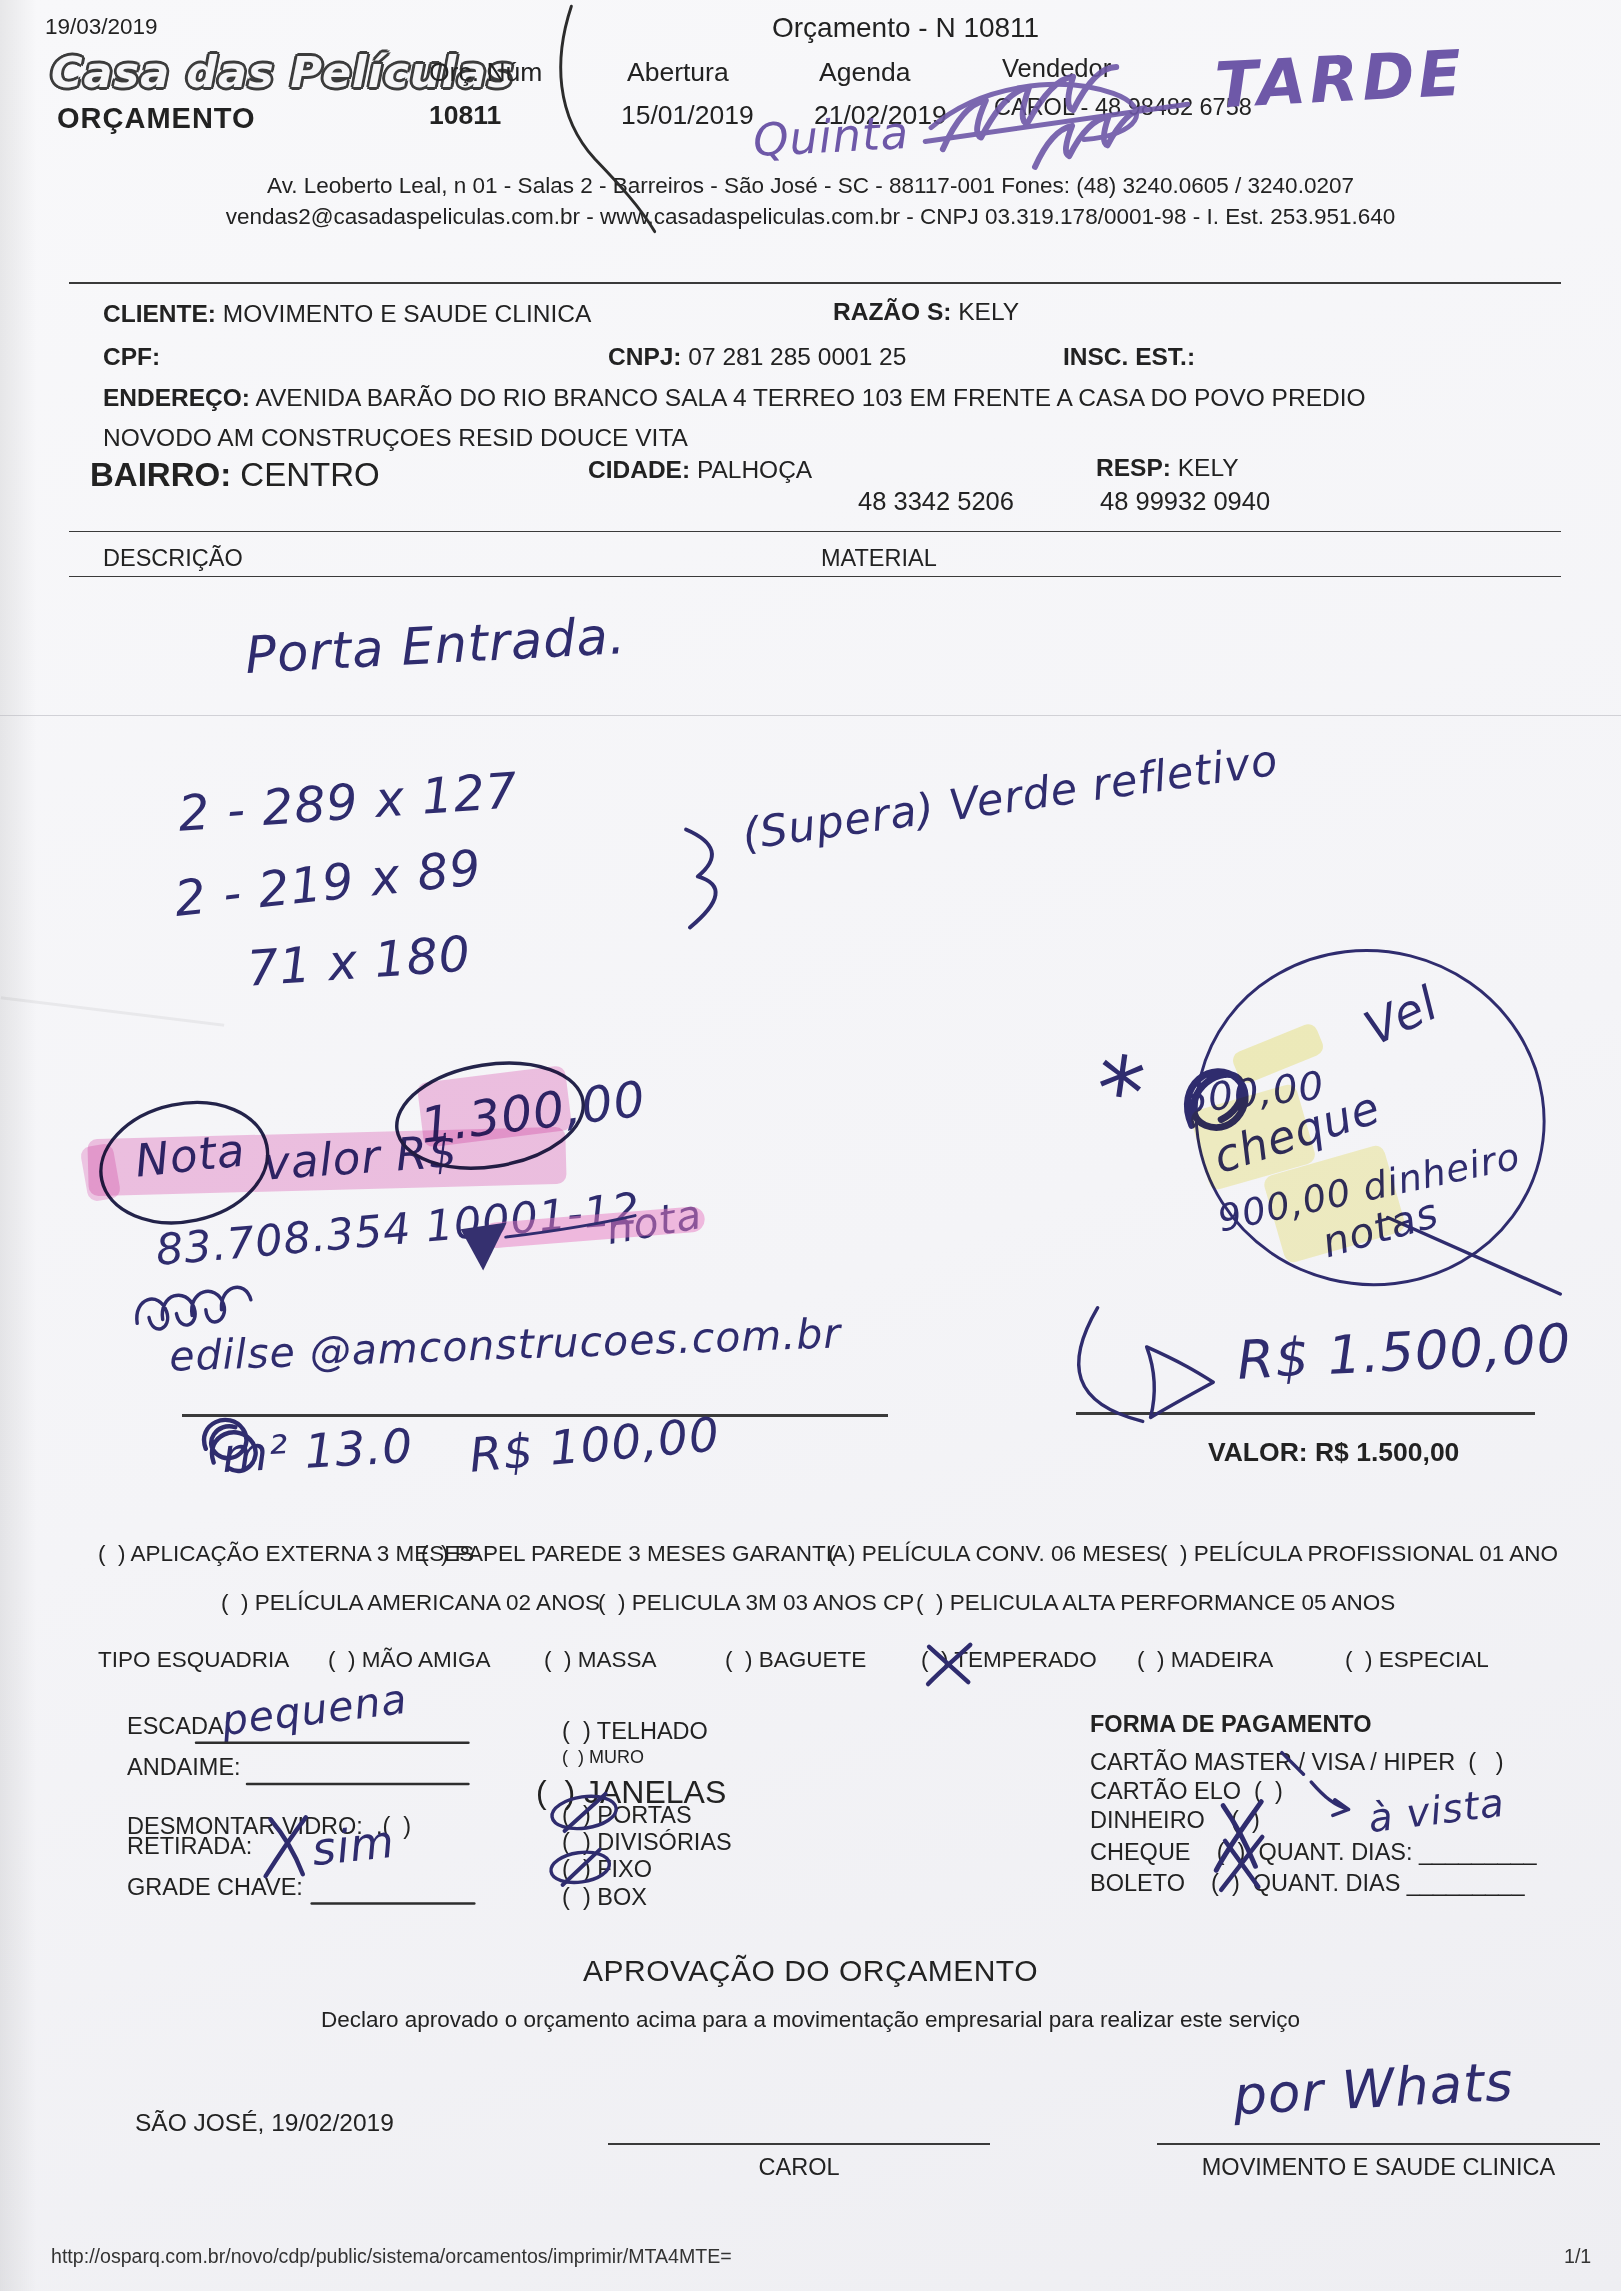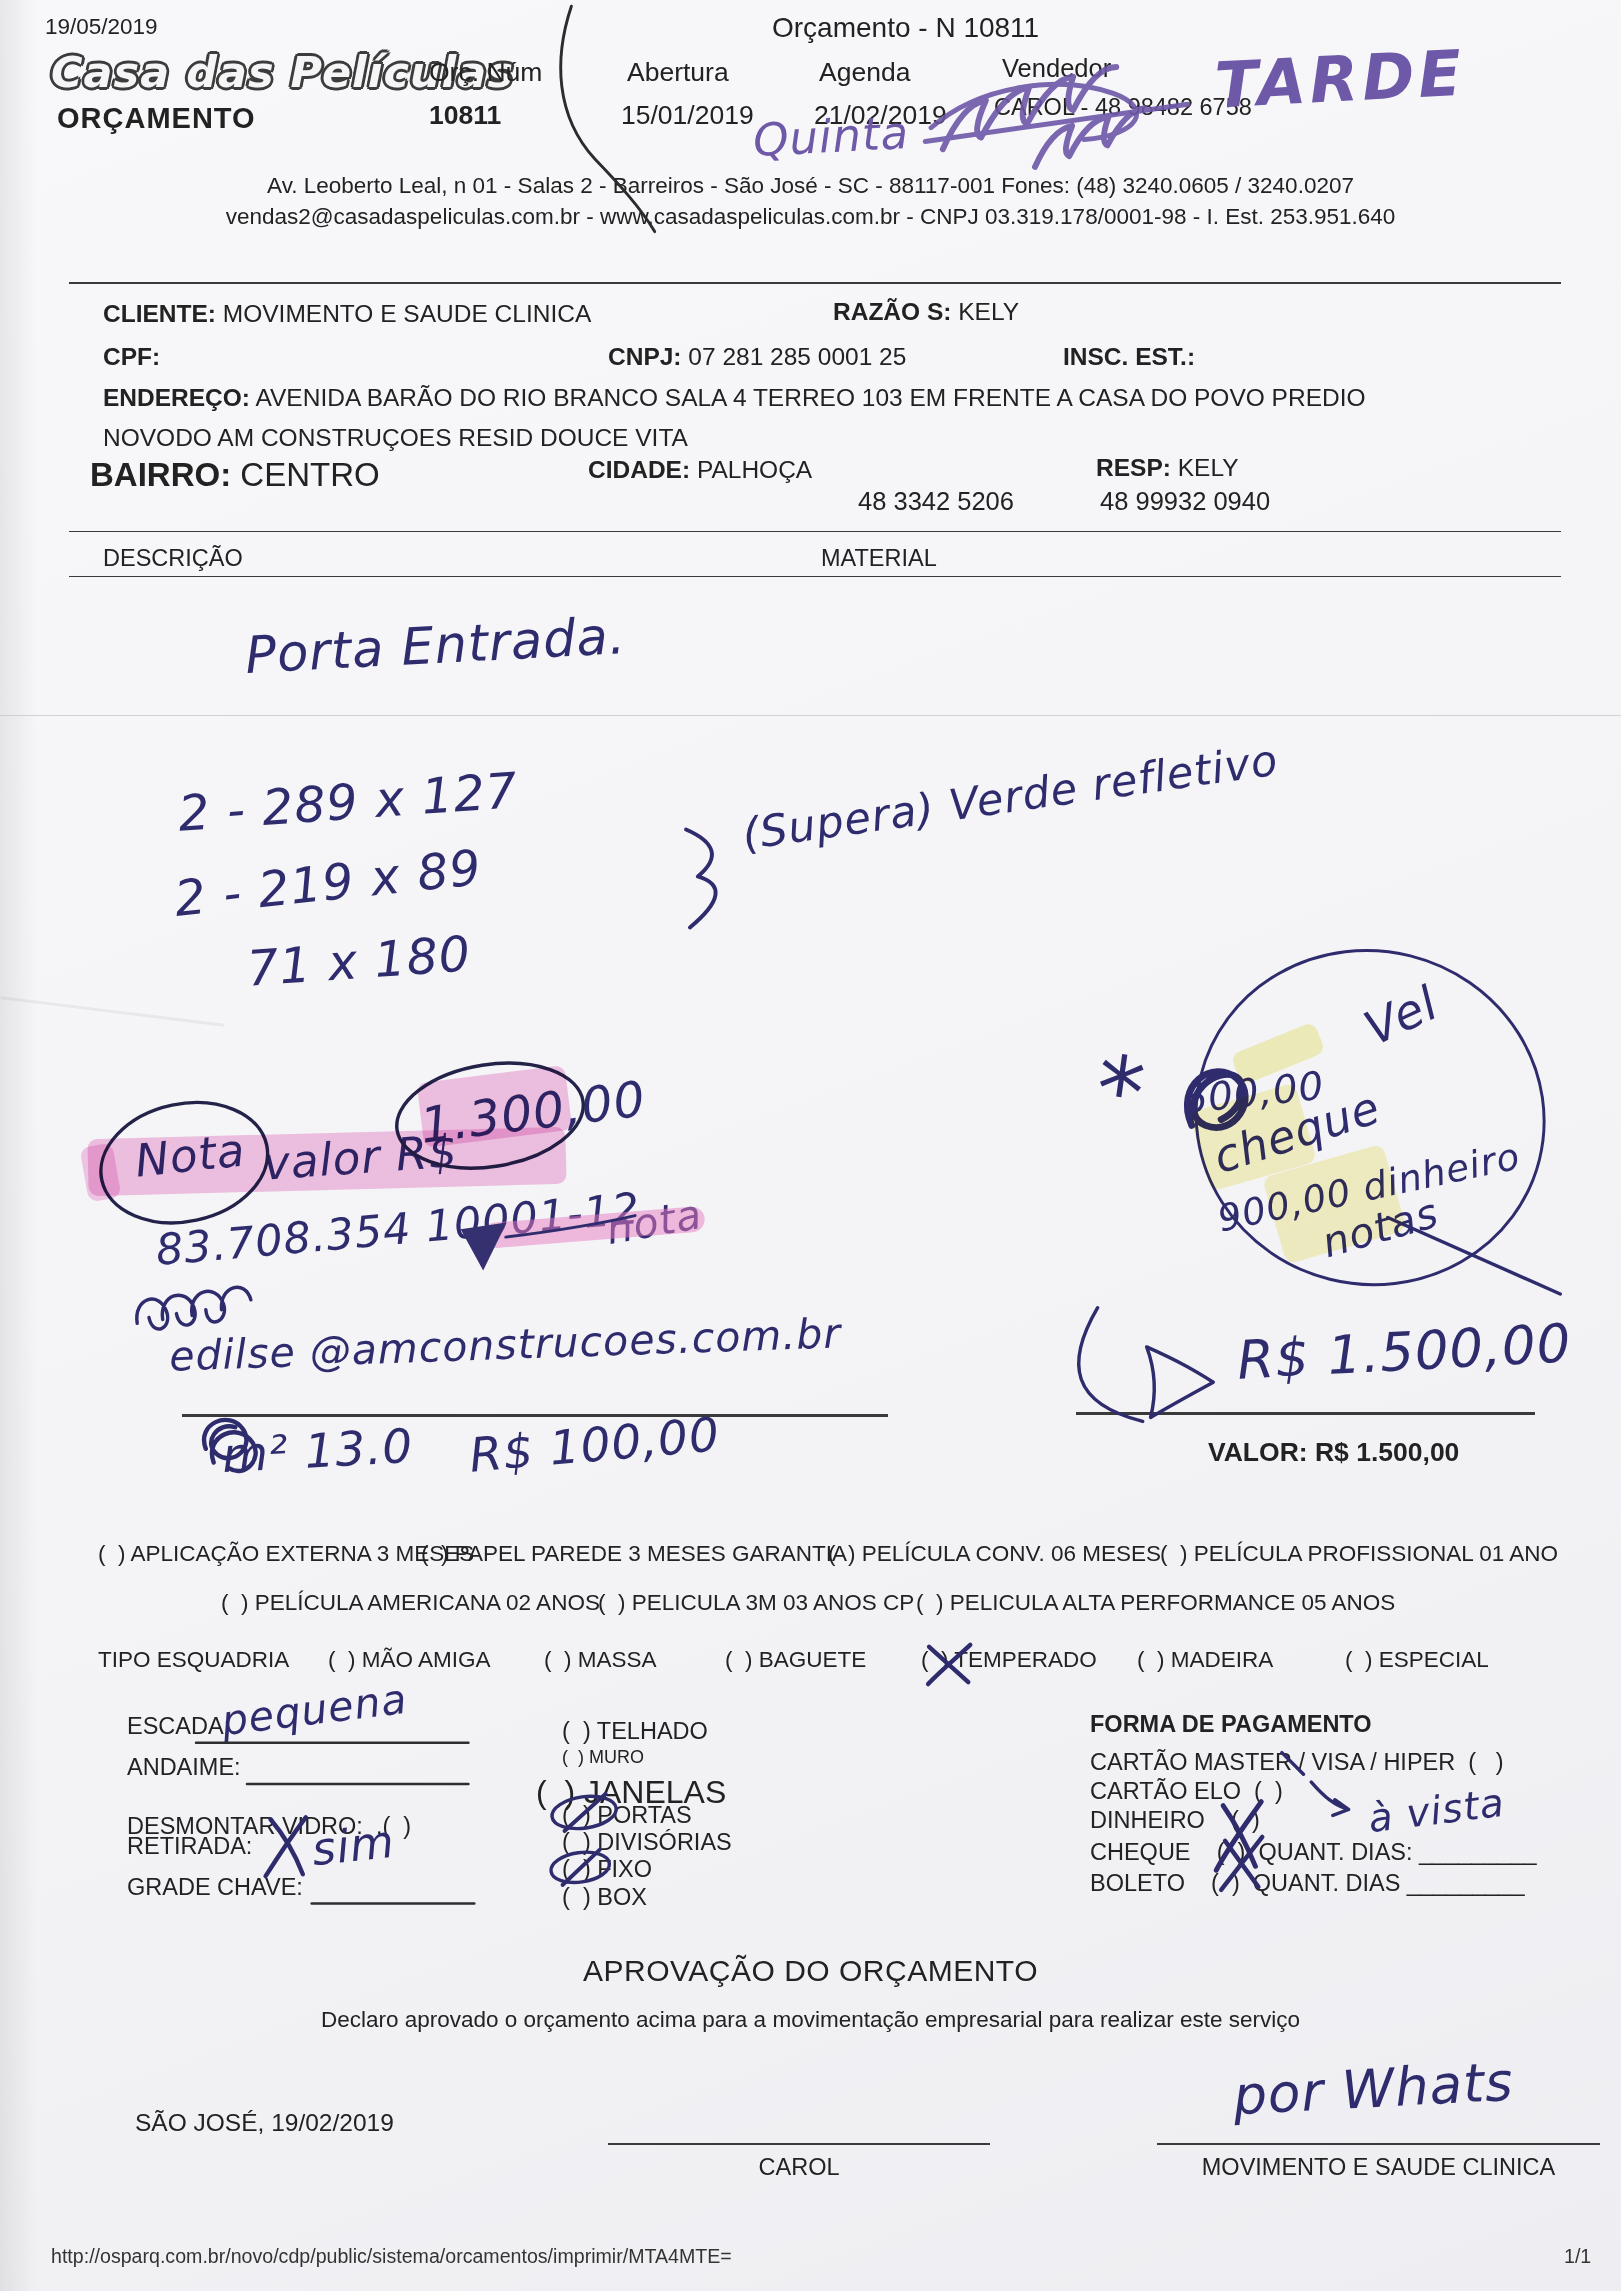--- a/index.html
+++ b/index.html
@@ -25,21 +25,21 @@
   svg.ink{position:absolute;left:0;top:0;z-index:4;pointer-events:none;}
   .z2{z-index:2;} .z3{z-index:3;} .z5{z-index:5;}
   .crease{position:absolute;pointer-events:none;}
 </style>
 </head>
 <body>
 
 <div class="crease" style="left:0;top:0;width:37px;height:2292px;background:linear-gradient(90deg,rgba(0,0,0,.07),rgba(0,0,0,0));"></div>
 <div class="crease" style="left:0;top:1010px;width:225px;height:2.9px;background:rgba(0,0,0,.05);transform:rotate(7deg);"></div>
 
-<div class="abs z2" style="left:45px;top:13.7px;font-size:22.5px;">19/05/2019</div>
+<div class="abs z2" style="left:45px;top:13.7px;font-size:22.5px;">19/03/2019</div>
 <div class="abs z2" style="left:772px;top:11.8px;font-size:28px;">Orçamento - N 10811</div>
 <div class="abs z2 logo" style="left:51px;top:47px;text-align:right;">Casa das Películas</div>
 <div class="abs z2 b" style="left:57px;top:102px;font-size:29px;letter-spacing:1px;">ORÇAMENTO</div>
 
 <div class="abs z2" style="left:429px;top:57px;font-size:26.5px;">Orç. Núm</div>
 <div class="abs z2 b" style="left:429px;top:100px;font-size:26.5px;">10811</div>
 <div class="abs z2" style="left:627px;top:57px;font-size:26.5px;">Abertura</div>
 <div class="abs z2" style="left:621px;top:100px;font-size:26.5px;">15/01/2019</div>
 <div class="abs z2" style="left:819px;top:57px;font-size:26.5px;">Agenda</div>
 <div class="abs z2" style="left:814px;top:100px;font-size:26.5px;">21/02/2019</div>

